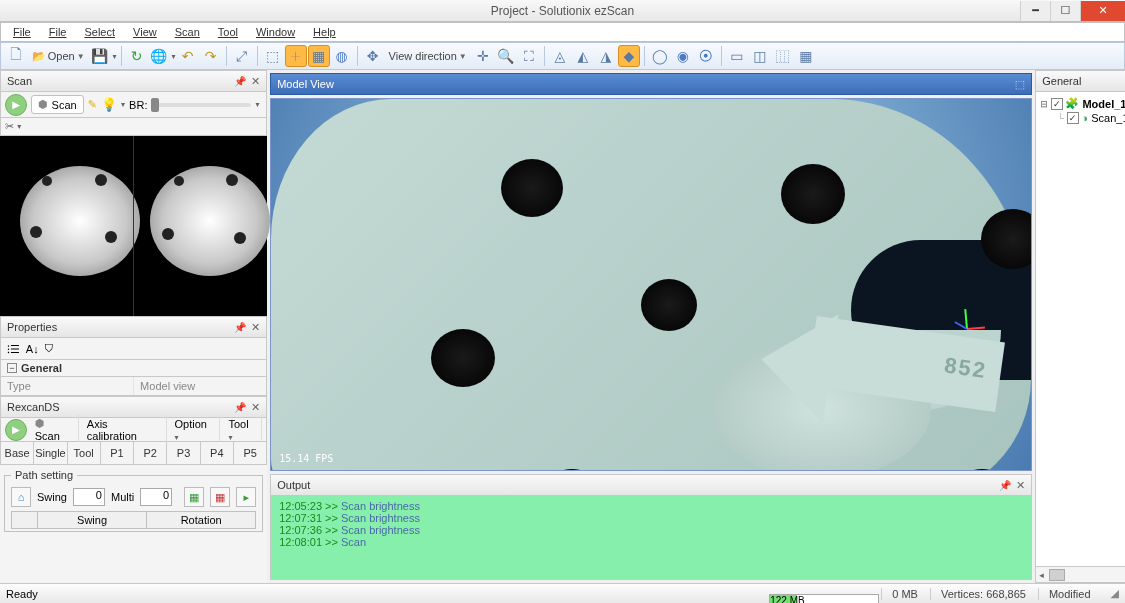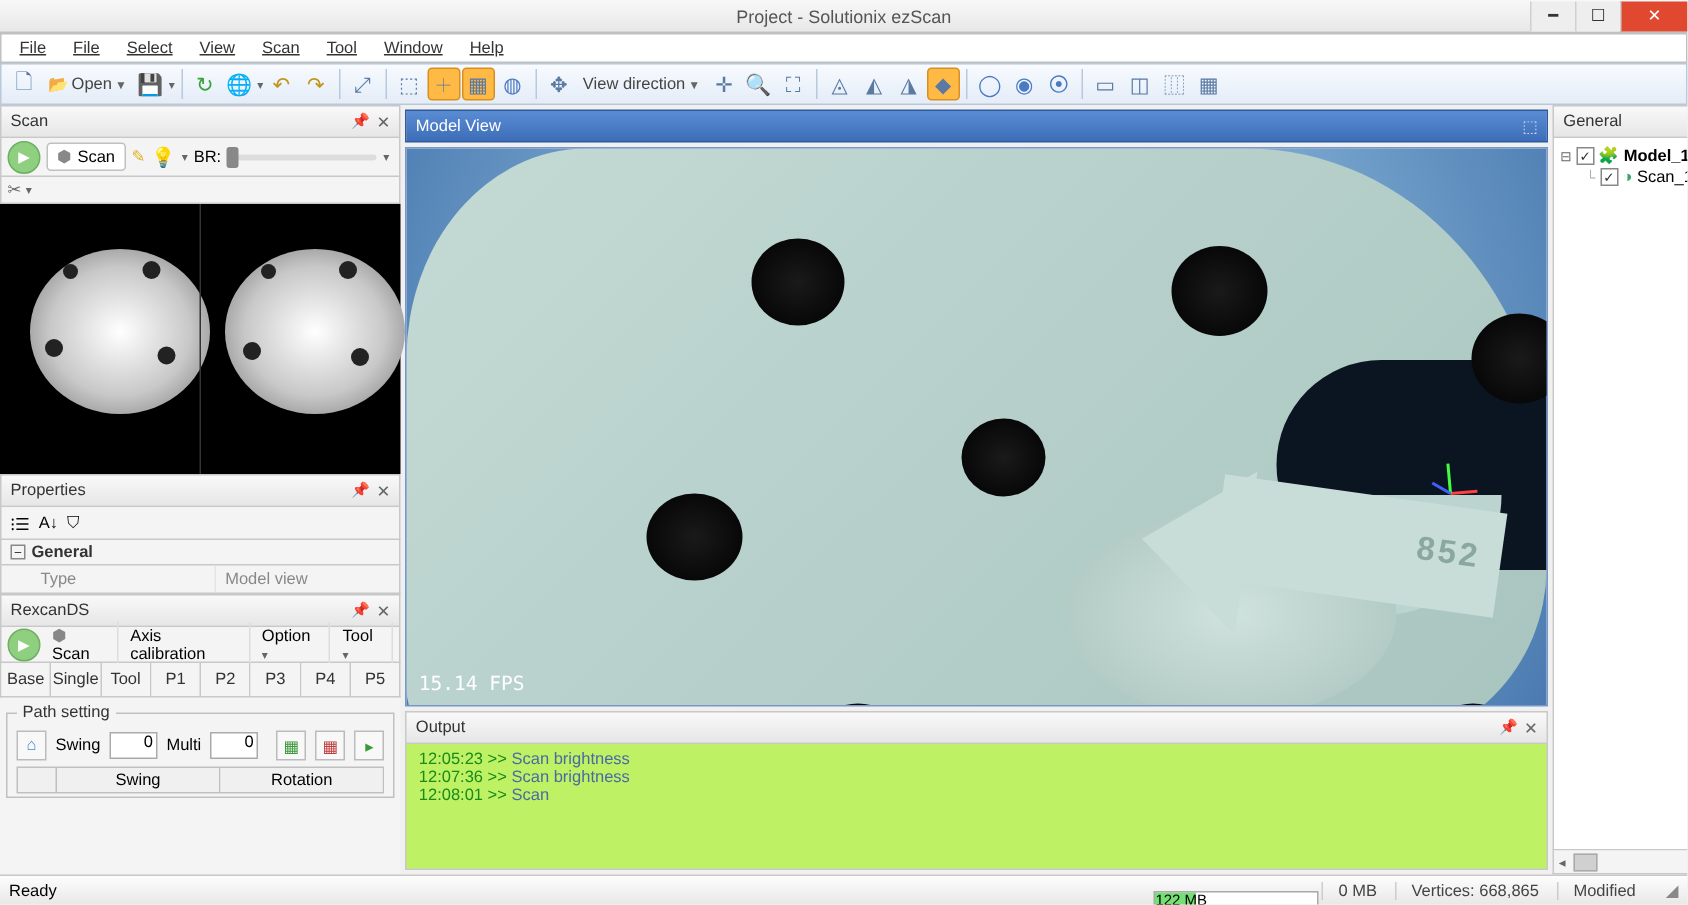--- a/index.html
+++ b/index.html
@@ -49,21 +49,21 @@
 .small-bar { height:18px; border:1px solid #c8c8c8; border-top:none; display:flex; align-items:center; padding:0 4px; gap:3px; background:#f4f4f4; font-size:10px; color:#666;}
 
 
 .cam-preview { height:180px; background:#000; display:flex;}
 .cam-half { flex:1; position:relative;}
 .cam-half + .cam-half { border-left:1px solid #333;}
 .blob { position:absolute; border-radius:50%; background: radial-gradient(#fff,#c8c8c8 55%,#707070); }
 
 
 .prop-tools { height:22px; border:1px solid #c8c8c8; border-top:none; display:flex; align-items:center; gap:6px; padding:0 6px; background:#f4f4f4;}
-.prop-row { display:flex; border:1px solid #c8c8c8; border-top:none;padding-left:20px; }
+.prop-row { display:flex; border:1px solid #c8c8c8; border-top:none; }
 .prop-cell { flex:1; padding:3px 6px; color:#888; font-size:11px;}
 .prop-cell + .prop-cell { border-left:1px solid #e4e4e4;}
 .group-row { border:1px solid #c8c8c8; border-top:none; padding:2px 6px; color:#333; background:#f4f4f4; display:flex; align-items:center; gap:4px;}
 
 
 .rex-tools { height:24px; border:1px solid #c8c8c8; border-top:none; display:flex; align-items:center; gap:2px; padding:0 4px; background:#f4f4f4;}
 .rex-tab { padding:3px 6px; border-right:1px solid #ddd;}
 .tab-row { display:flex; border:1px solid #c8c8c8; border-top:none;}
 .tabbtn { flex:1; text-align:center; padding:5px 0; border-right:1px solid #c8c8c8; background:#f4f4f4; color:#333;}
 .tabbtn:last-child{border-right:none;}
@@ -77,27 +77,27 @@
 .hdr-row .hc { flex:1; text-align:center; padding:2px 0; border-right:1px solid #c0c0c0; background:#f0f0f0;}
 .hdr-row .hcs { width:26px; border-right:1px solid #c0c0c0; background:#f0f0f0;}
 .hdr-row .hc:last-child{border-right:none;}
 
 
 .model-view { flex:1; margin:3px; border:1px solid #7896c8; position:relative; background: radial-gradient(circle at 50% 40%, #b4cde4 0%, #7aa8d0 55%, #4a7ab0 100%); overflow:hidden;}
 .mesh-body { left:90px; top:44px; width:760px; height:400px; background:linear-gradient(135deg,#c4dad5,#a8c4be); border-radius:120px 200px 120px 40px / 140px 220px 120px 40px; }
 .hole { position:absolute; border-radius:50%; background:radial-gradient(#1a1a1a,#000);}
 .arrow-label { position:absolute; left:540px; top:230px; width:190px; height:70px; background:#c8ddd8; transform:rotate(8deg);}
 .arrow-tip { position:absolute; left:490px; top:210px; width:0; height:0; border-top:55px solid transparent; border-bottom:55px solid transparent; border-right:70px solid #c8ddd8; transform:rotate(8deg);}
-.fps { position:absolute; left:8px; bottom:6px; color:#fff; font-family:monospace; font-size:13px;}
+.fps { position:absolute; left:8px; bottom:6px; color:#fff; font-family:monospace; font-size:10px;}
 .axis { position:absolute; right:30px; bottom:130px; width:34px; height:34px;}
 .axis .ax { position:absolute; width:18px; height:2px; transform-origin:left;}
 .glump { position:absolute; border-radius:50%;}
 
 
-.output-body { border:1px solid #c8c8c8; border-top:none; background:#bef264; padding:4px 8px; height:84px; overflow:auto;}
+.output-body { border:1px solid #c8c8c8; border-top:none; background:#86efac; padding:4px 8px; height:84px; overflow:auto;}
 .log-line { color:#1a8a1a; }
 .log-line .msg{ color:#4a6aa4;}
 
 
 .ent-body { flex:1; border:1px solid #c8c8c8; border-top:none; background:#fff; padding:4px;}
 .tree-row { display:flex; align-items:center; gap:3px; padding:1px 0;}
 .tree-indent { width:14px;}
 .expander { font-size:9px; color:#666;}
 .chk { width:12px; height:12px; border:1px solid #888; display:inline-flex; align-items:center; justify-content:center; font-size:9px; color:#333;}
 .ent-scroll { height:16px; border:1px solid #c8c8c8; border-top:none; background:#f4f4f4; display:flex; align-items:center;}
@@ -326,20 +326,21 @@
     </div>
 
     <div class="panel-hdr" style="margin:0 3px">
       <span>Output</span>
         <div class="flex"></div>
       <span class="pin">📌</span>
       <span class="closex">✕</span>
     </div>
     <div class="output-body" style="margin:0 3px 3px 3px" id="output-body">
         <div class="log-line"><span>12:05:23 &gt;&gt;</span> <span class="msg">Scan brightness</span></div>
+        <div class="log-line"><span>12:07:31 &gt;&gt;</span> <span class="msg">Scan brightness</span></div>
         <div class="log-line"><span>12:07:36 &gt;&gt;</span> <span class="msg">Scan brightness</span></div>
         <div class="log-line"><span>12:08:01 &gt;&gt;</span> <span class="msg">Scan</span></div>
       </div>
   </div>
 
   <div class="right-col" style="flex-direction:row">
     <div style="flex:1;display:flex;flex-direction:column">
       <div class="panel-hdr">
         <span>General</span>
           <div class="flex"></div>

